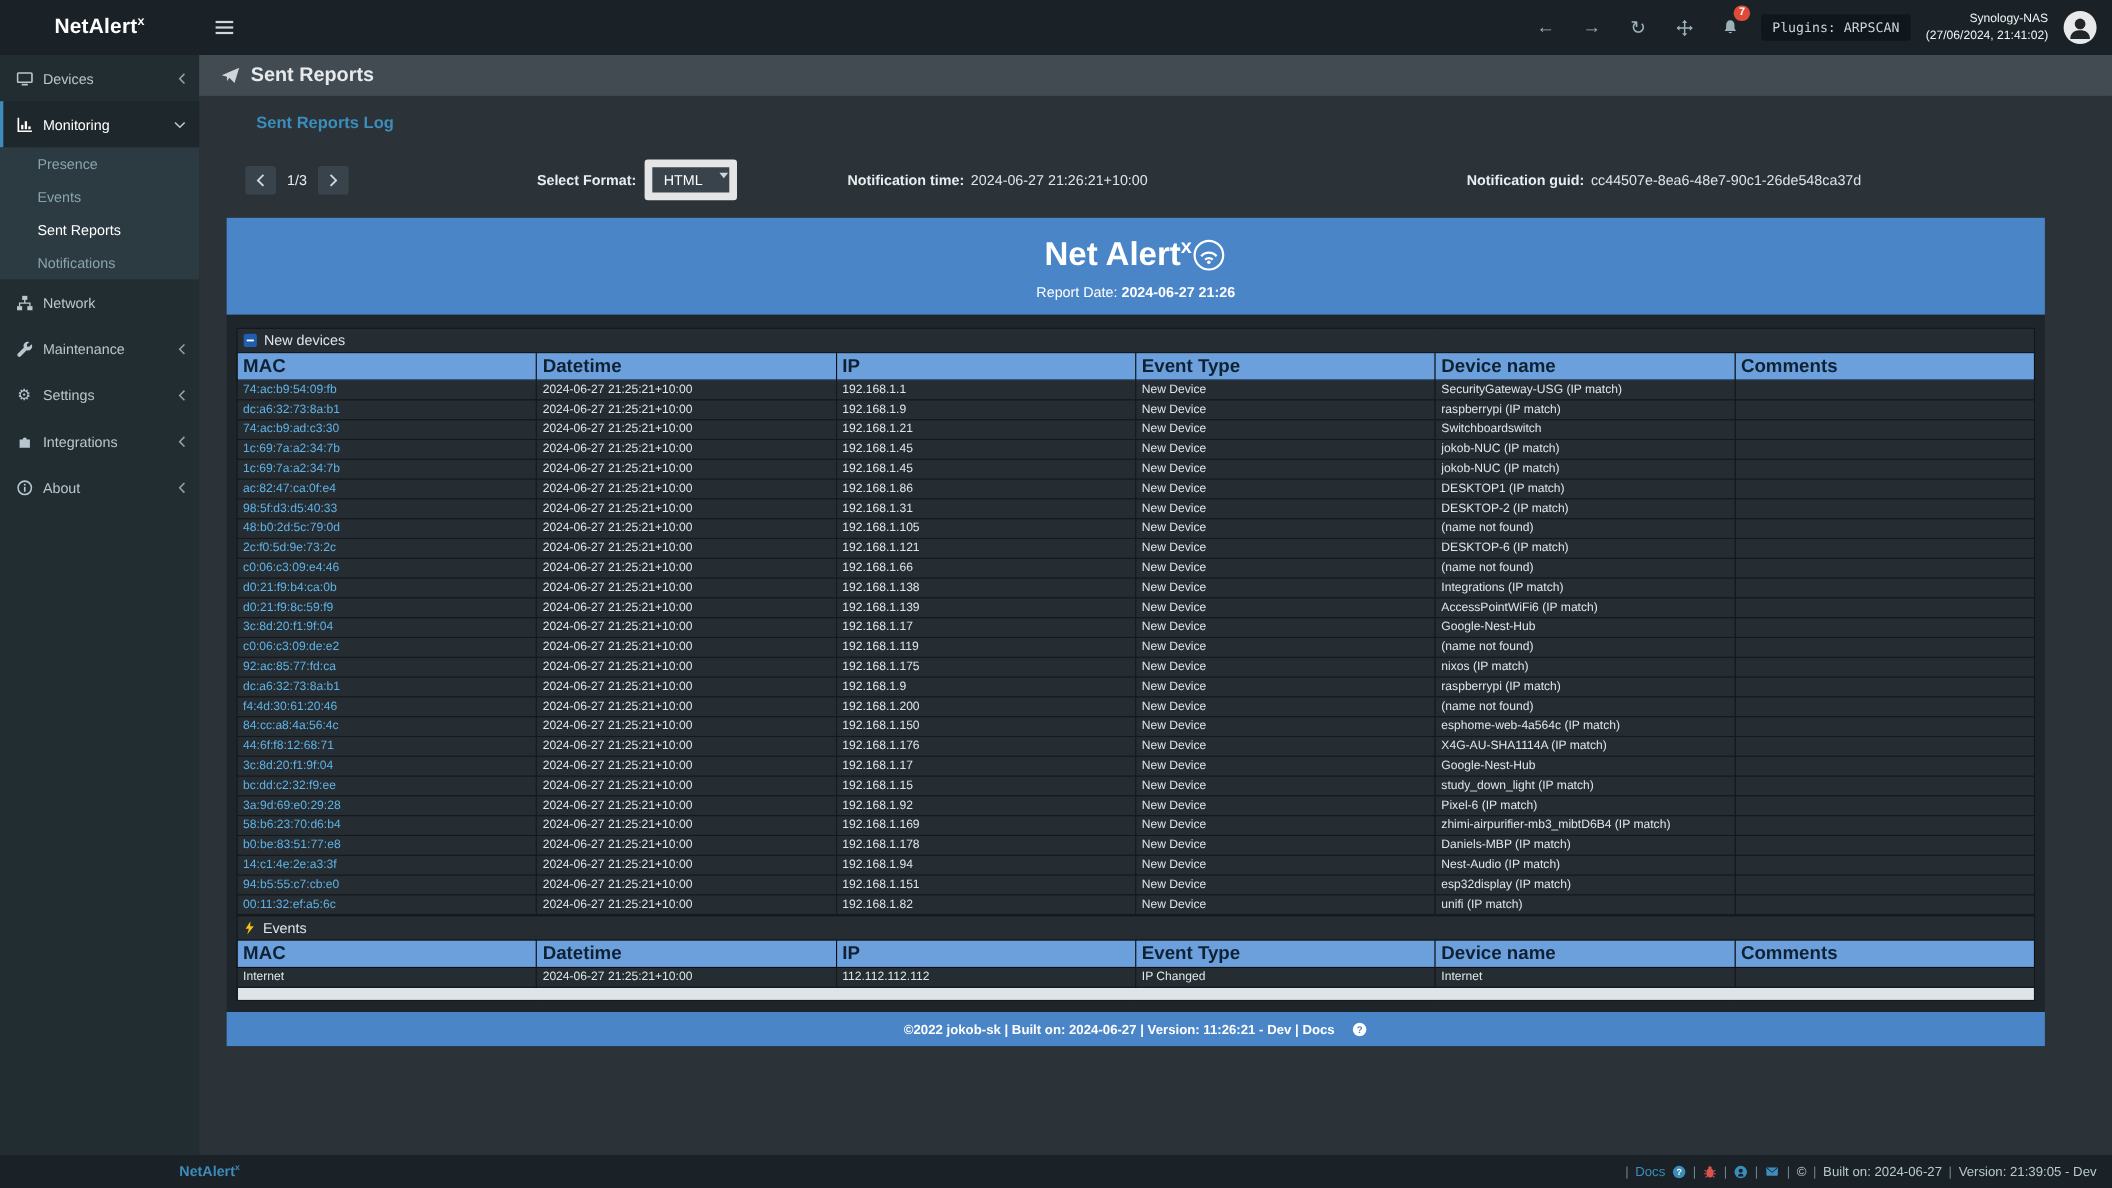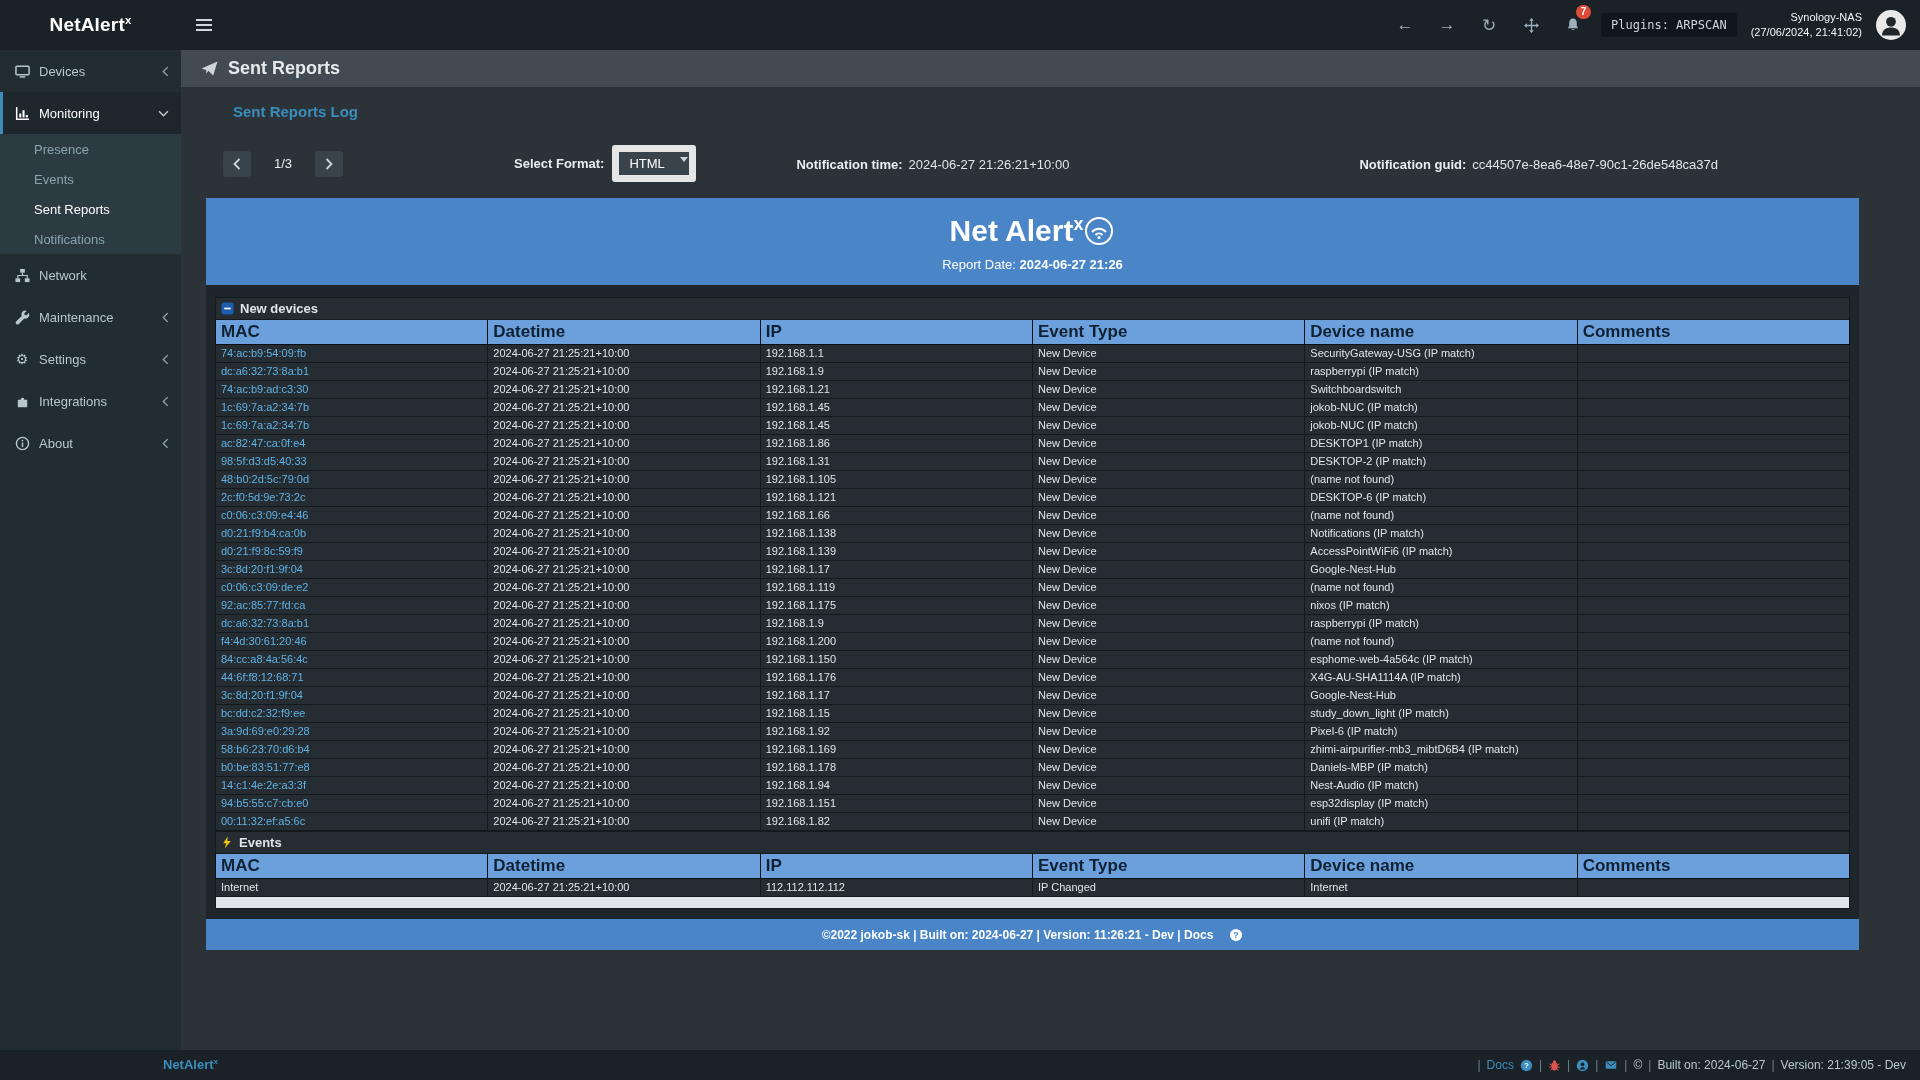--- a/index.html
+++ b/index.html
@@ -81,21 +81,21 @@
   .content-body {
     position: fixed; top: 87px; left: 181px; right: 0; bottom: 30px;
     background: #2b3238; padding: 16px 60px 0 25px; overflow: hidden;
   }
   .section-link {
     color: var(--accent, #3c8dbc); font-weight: bold; font-size: 15px;
     margin-left: 27px; display: inline-block;
   }
 
   .controls { display: flex; align-items: center; margin-top: 24px; color: #e8edf0; }
-  .pager { display: flex; align-items: center; gap: 22px; margin-left: 16px; }
+  .pager { display: flex; align-items: center; gap: 9px; margin-left: 16px; }
   .pager-btn {
     width: 30px; height: 28px; background: #39434b; border: 1px solid #2a3238;
     border-radius: 4px; display: flex; align-items: center; justify-content: center;
     color: #cfd6da; cursor: pointer;
   }
   .pager-count { font-size: 13px; color: #e8edf0; }
   .ctrl-label { font-weight: bold; font-size: 13px; }
   .ctrl-value { font-size: 13px; color: #dfe6ea; margin-left: 6px; }
   .format-group { margin-left: 170px; display: flex; align-items: center; gap: 8px; justify-content: space-between; }
   .format-select-wrap { position: relative; display: inline-block; }
@@ -122,21 +122,21 @@
   .report-title {
     font-size: 30px; font-weight: bold; display: flex;
     justify-content: center; align-items: center; gap: 0;
   }
   .report-date { margin-top: 9px; font-size: 13px; }
   .report-date b { font-weight: bold; }
   .report-tables { padding: 12px 9px 0; }
   table.rpt { width: 100%; border-collapse: collapse; table-layout: fixed; font-size: 11px; }
   table.rpt + table.rpt { margin-top: 0; }
   .band-row td {
-    background: var(--band-blue, #5b92d4); color: #0d1b2a; font-weight: bold;
+    background: var(--band-blue, #5b92d4); color: #0d1b2a; font-weight: normal;
     font-size: 13px; padding: 2px 5px; border: 1px solid #0c0f12; height: 22px;
   }
   .band-inner { display: flex; align-items: center; gap: 6px; }
   tr.cols th {
     background: var(--colhead-blue, #6ba0dc); color: #0f2133; font-weight: bold;
     text-align: left; font-size: 17px; padding: 2px 5px; border: 1px solid #0c0f12;
   }
   table.rpt td {
     background: #262d32; color: #dfe6ea; padding: 2px 5px; line-height: 13px;
     border: 1px solid #14191d; overflow: hidden; white-space: nowrap; text-overflow: ellipsis;
@@ -490,21 +490,21 @@
               <td>192.168.1.66</td>
               <td>New Device</td>
               <td>(name not found)</td>
               <td></td>
             </tr>
             <tr>
               <td><a class="mac-link">d0:21:f9:b4:ca:0b</a></td>
               <td>2024-06-27 21:25:21+10:00</td>
               <td>192.168.1.138</td>
               <td>New Device</td>
-              <td>Notifications (IP match)</td>
+              <td>Integrations (IP match)</td>
               <td></td>
             </tr>
             <tr>
               <td><a class="mac-link">d0:21:f9:8c:59:f9</a></td>
               <td>2024-06-27 21:25:21+10:00</td>
               <td>192.168.1.139</td>
               <td>New Device</td>
               <td>AccessPointWiFi6 (IP match)</td>
               <td></td>
             </tr>

